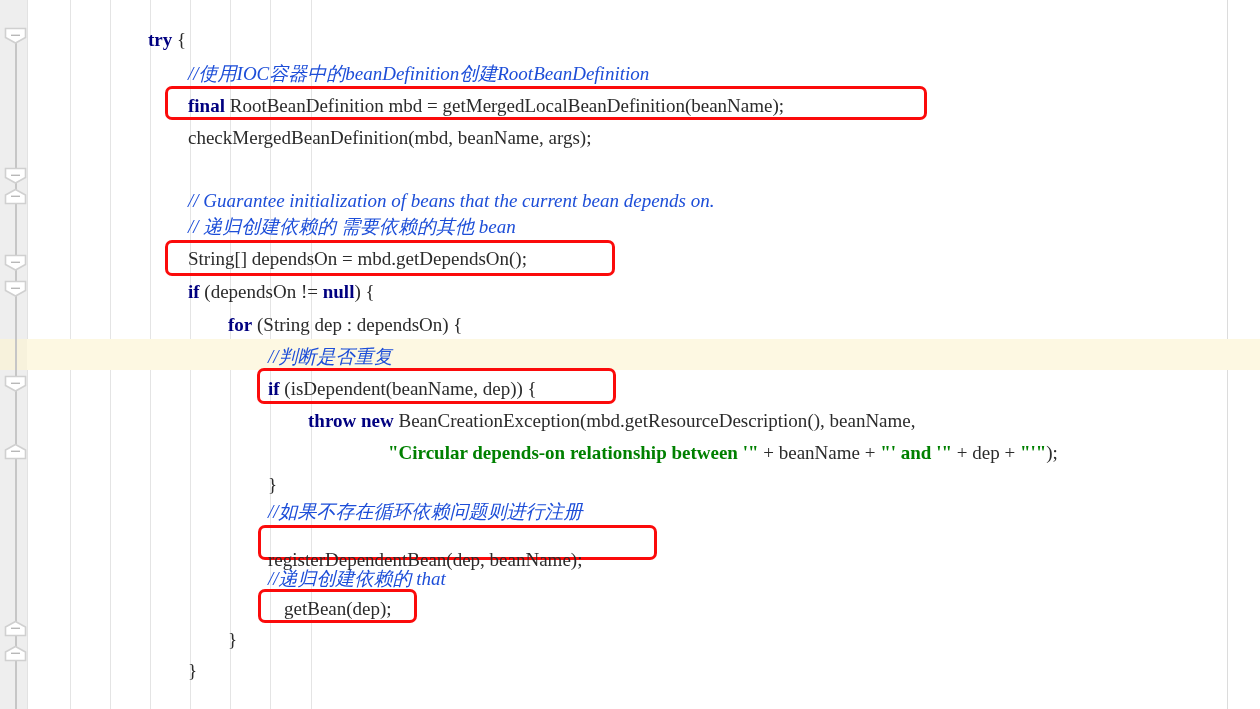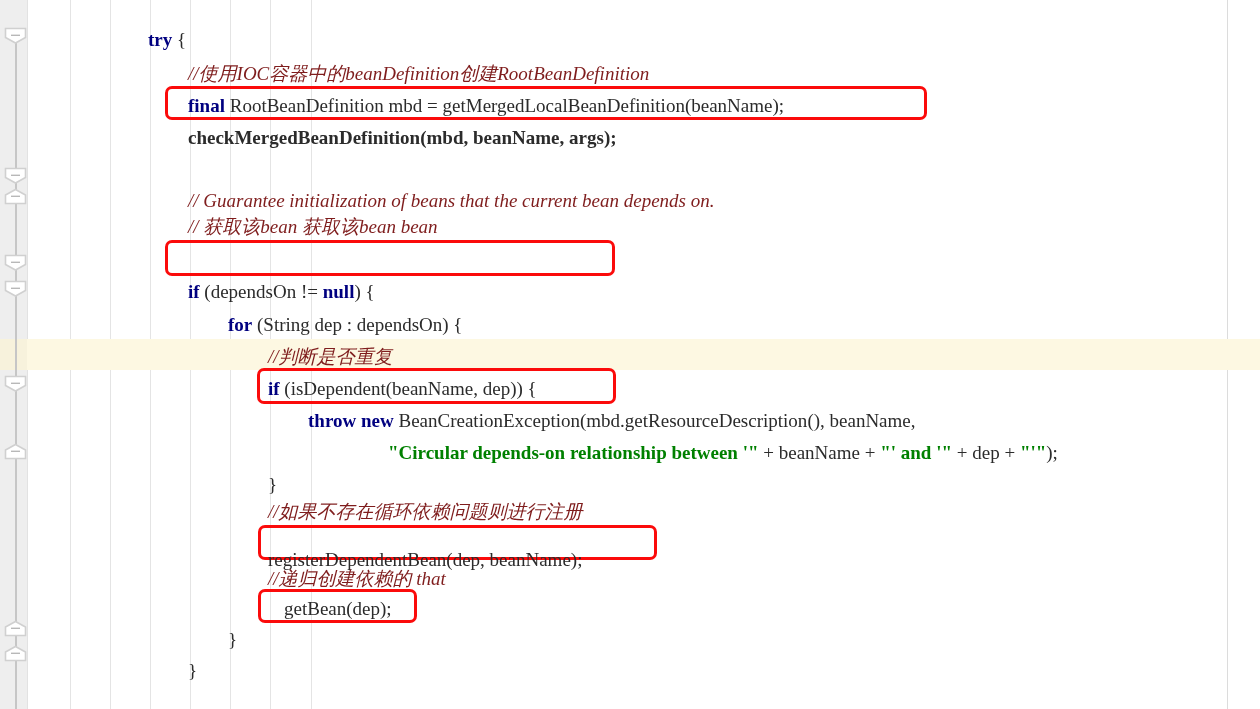--- a/index.html
+++ b/index.html
@@ -102,21 +102,21 @@
   .code-line {
     position: absolute;
     white-space: pre;
     font-family: "Liberation Serif", "DejaVu Serif", serif;
     font-size: 19px;
     line-height: 24px;
     color: #2b2b2b;
     letter-spacing: 0px;
   }
   .kw       { color: #000080; font-weight: bold; }
-  .cmt      { color: #7f1d1d; font-style: italic; }
+  .cmt      { color: #1d4ed8; font-style: italic; }
   .str      { color: #008000; font-weight: bold; }
   .plain    { color: #2b2b2b; }
 
   
   .redbox {
     position: absolute;
     border: 3px solid #fb0b0b;
     border-radius: 7px;
     box-sizing: border-box;
     z-index: 5;
@@ -218,23 +218,24 @@
       <div class="redbox" style="left: 165px; top: 240px; width: 450px; height: 36px; border-color: rgb(251, 11, 11);"></div>
       <div class="redbox" style="left: 257px; top: 368px; width: 359px; height: 36px; border-color: rgb(251, 11, 11);"></div>
       <div class="redbox" style="left: 258px; top: 525px; width: 399px; height: 35px; border-color: rgb(251, 11, 11);"></div>
       <div class="redbox" style="left: 258px; top: 589px; width: 159px; height: 34px; border-color: rgb(251, 11, 11);"></div>
     </div>
 
   <div class="code-layer" id="code-layer">
       <div class="code-line" style="top: 28px; left: 148px;"><span class="plain"></span><span class="kw">try</span><span class="plain"> {</span></div>
       <div class="code-line" style="top: 62px; left: 188px;"><span class="cmt">//使用IOC容器中的beanDefinition创建RootBeanDefinition</span></div>
       <div class="code-line" style="top: 94px; left: 188px;"><span class="plain"></span><span class="kw">final</span><span class="plain"> </span><span class="plain">RootBeanDefinition</span><span class="plain"> </span><span class="plain">mbd</span><span class="plain"> = </span><span class="plain">getMergedLocalBeanDefinition</span><span class="plain">(</span><span class="plain">beanName</span><span class="plain">);</span></div>
-      <div class="code-line" style="top: 126px; left: 188px; font-weight: bold;"><span class="plain"></span><span class="plain">checkMergedBeanDefinition</span><span class="plain">(</span><span class="plain">mbd</span><span class="plain">, </span><span class="plain">beanName</span><span class="plain">, </span><span class="plain">args</span><span class="plain">);</span></div>
+      <div class="code-line" style="top: 126px; left: 188px;"><span class="plain"></span><span class="plain">checkMergedBeanDefinition</span><span class="plain">(</span><span class="plain">mbd</span><span class="plain">, </span><span class="plain">beanName</span><span class="plain">, </span><span class="plain">args</span><span class="plain">);</span></div>
       <div class="code-line" style="top: 189px; left: 188px;"><span class="cmt">// Guarantee initialization of beans that the current bean depends on.</span></div>
-      <div class="code-line" style="top: 215px; left: 188px;"><span class="cmt">// 获取该bean 获取该bean bean</span></div>
+      <div class="code-line" style="top: 215px; left: 188px;"><span class="cmt">// 递归创建依赖的 需要依赖的其他 bean</span></div>
+      <div class="code-line" style="top: 247px; left: 188px;"><span class="plain"></span><span class="plain">String</span><span class="plain">[] </span><span class="plain">dependsOn</span><span class="plain"> = </span><span class="plain">mbd</span><span class="plain">.</span><span class="plain">getDependsOn</span><span class="plain">();</span></div>
       <div class="code-line" style="top: 280px; left: 188px;"><span class="plain"></span><span class="kw">if</span><span class="plain"> (</span><span class="plain">dependsOn</span><span class="plain"> != </span><span class="kw">null</span><span class="plain">) {</span></div>
       <div class="code-line" style="top: 313px; left: 228px;"><span class="plain"></span><span class="kw">for</span><span class="plain"> (</span><span class="plain">String</span><span class="plain"> </span><span class="plain">dep</span><span class="plain"> : </span><span class="plain">dependsOn</span><span class="plain">) {</span></div>
       <div class="code-line" style="top: 345px; left: 268px;"><span class="cmt">//判断是否重复</span></div>
       <div class="code-line" style="top: 377px; left: 268px;"><span class="plain"></span><span class="kw">if</span><span class="plain"> (</span><span class="plain">isDependent</span><span class="plain">(</span><span class="plain">beanName</span><span class="plain">, </span><span class="plain">dep</span><span class="plain">)) {</span></div>
       <div class="code-line" style="top: 409px; left: 308px;"><span class="plain"></span><span class="kw">throw</span><span class="plain"> </span><span class="kw">new</span><span class="plain"> </span><span class="plain">BeanCreationException</span><span class="plain">(</span><span class="plain">mbd</span><span class="plain">.</span><span class="plain">getResourceDescription</span><span class="plain">(), </span><span class="plain">beanName</span><span class="plain">,</span></div>
       <div class="code-line" style="top: 441px; left: 388px;"><span class="str">"Circular depends-on relationship between '"</span><span class="plain"> + </span><span class="plain">beanName</span><span class="plain"> + </span><span class="str">"' and '"</span><span class="plain"> + </span><span class="plain">dep</span><span class="plain"> + </span><span class="str">"'"</span><span class="plain">);</span></div>
       <div class="code-line" style="top: 473px; left: 268px;"><span class="plain">}</span></div>
       <div class="code-line" style="top: 500px; left: 268px; text-align: center;"><span class="cmt">//如果不存在循环依赖问题则进行注册</span></div>
       <div class="code-line" style="top: 532px; left: 268px; margin-top: 16px;"><span class="plain"></span><span class="plain">registerDependentBean</span><span class="plain">(</span><span class="plain">dep</span><span class="plain">, </span><span class="plain">beanName</span><span class="plain">);</span></div>
       <div class="code-line" style="top: 567px; left: 268px;"><span class="cmt">//递归创建依赖的 that</span></div>

